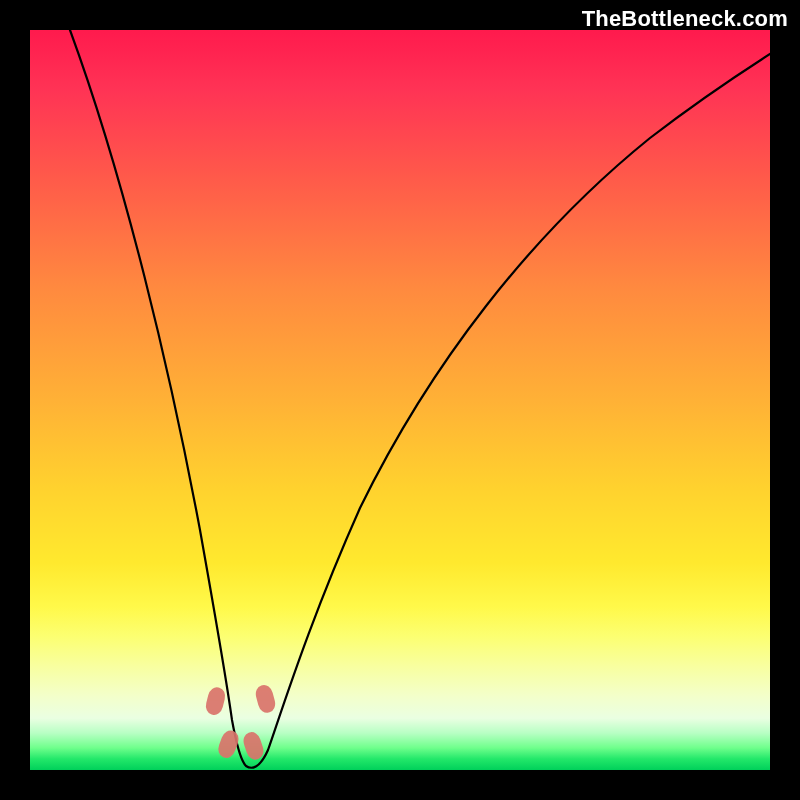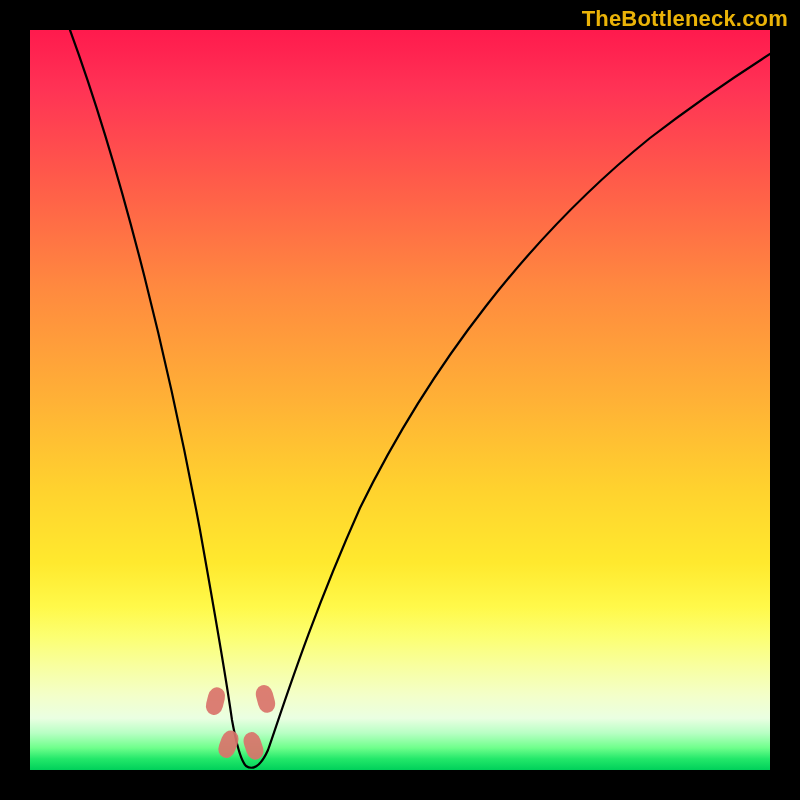--- a/index.html
+++ b/index.html
@@ -51,21 +51,21 @@
   .svg-layer {
     position: absolute;
     inset: 0;
   }
   .watermark {
     position: absolute;
     top: 6px;
     right: 12px;
     font-size: 22px;
     font-weight: 600;
-    color: #eab308;
+    color: #ffffff;
     letter-spacing: 0.2px;
     user-select: none;
   }
 </style>
 </head>
 <body>
 
 <div class="frame">
 
   <div class="plot-area">

